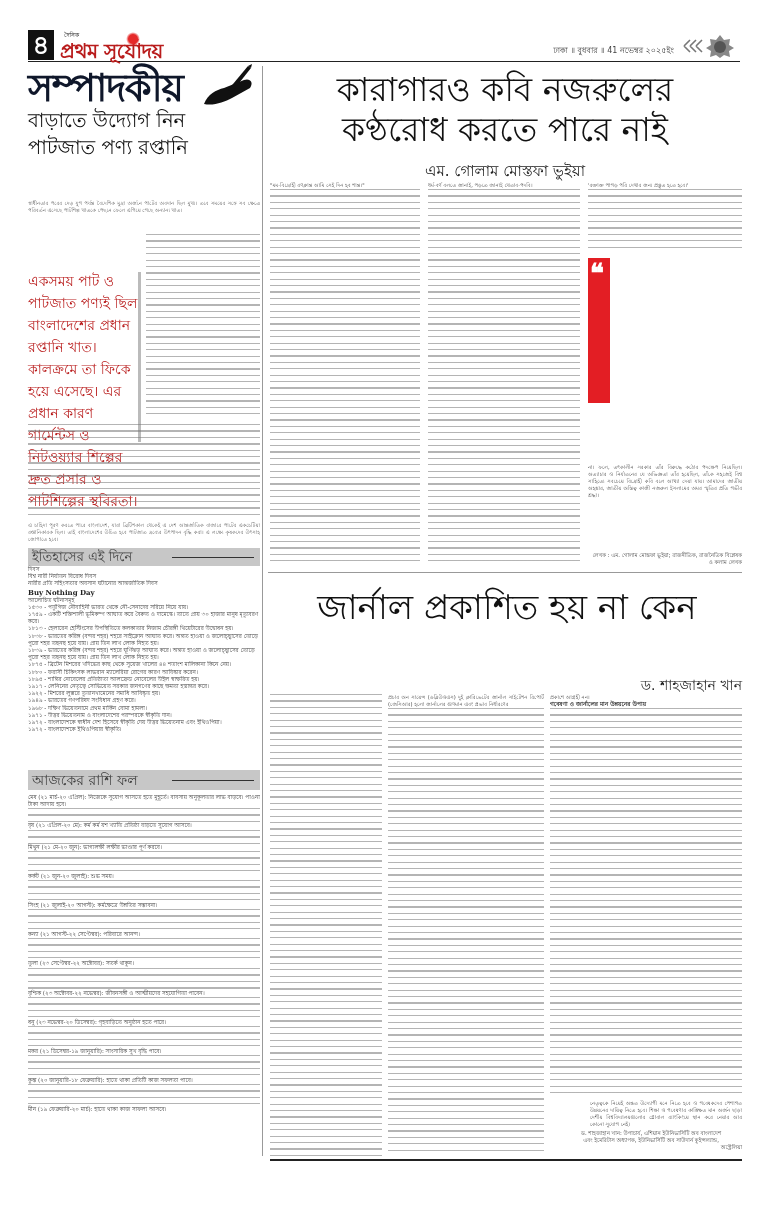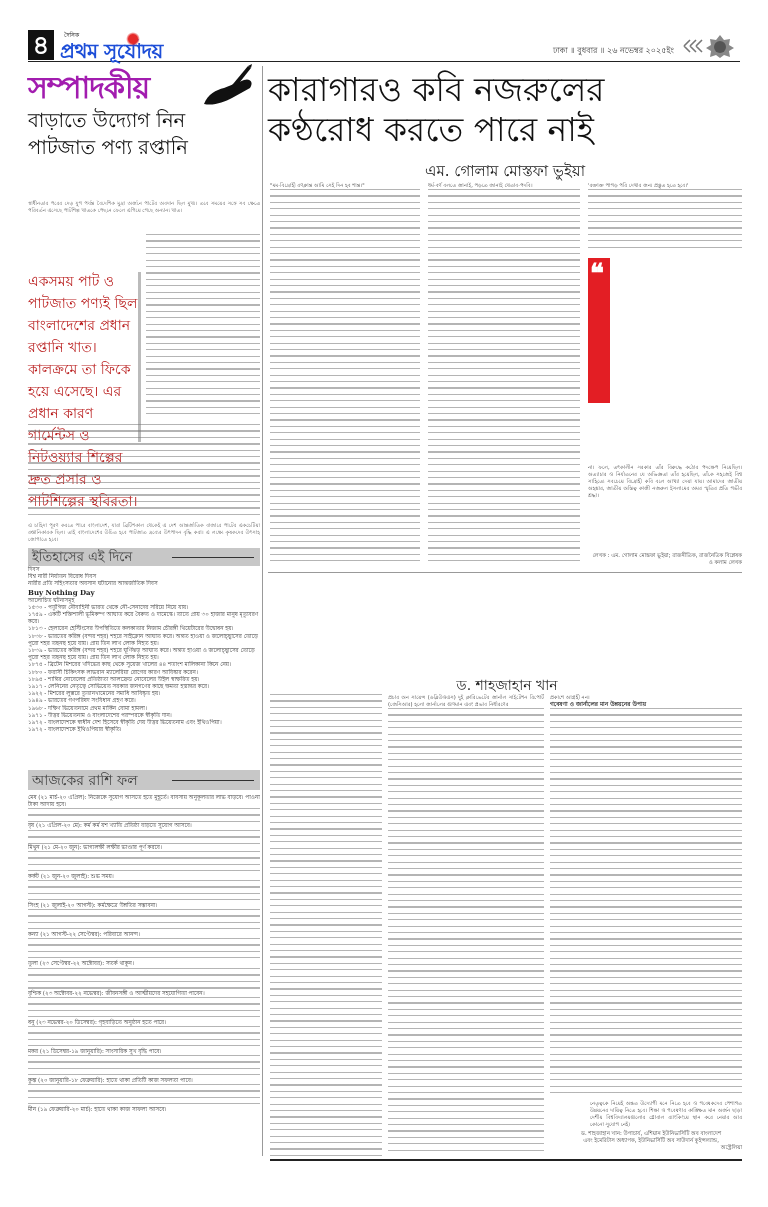--- a/index.html
+++ b/index.html
@@ -3,74 +3,74 @@
 <meta charset="utf-8">
 <style>
   * { box-sizing: border-box; margin: 0; padding: 0; }
   html, body { width: 768px; height: 1207px; background: #ffffff; overflow: hidden; }
   body { font-family: "DejaVu Sans", sans-serif; color: #222; position: relative; }
 
   .masthead { position: absolute; left: 28px; top: 28px; width: 712px; height: 34px; border-bottom: 1.5px solid #222; }
   .page-no { position: absolute; left: 0; top: 2px; width: 26px; height: 30px; background: #111; color: #fff; font-size: 26px; font-weight: bold; line-height: 30px; text-align: center; font-family: "DejaVu Sans", sans-serif; }
   .logo { position: absolute; left: 32px; top: 2px; height: 30px; }
   .logo-small { position: absolute; left: 4px; top: 0; font-size: 6px; color: #222; }
-  .logo-text { position: absolute; left: 0; top: 6px; font-size: 20px; font-weight: bold; white-space: nowrap; color: #1d4ed8; letter-spacing: -0.5px; }
+  .logo-text { position: absolute; left: 0; top: 6px; font-size: 20px; font-weight: bold; white-space: nowrap; color: #b91c1c; letter-spacing: -0.5px; }
   .logo-sun { position: absolute; left: 66px; top: 2px; width: 14px; height: 14px; border-radius: 50%; background: radial-gradient(circle, #e52a2a 45%, rgba(229,42,42,0.4) 60%, transparent 70%); }
   .dateline { position: absolute; right: 66px; top: 16px; font-size: 8px; color: #444; }
   .ornament { position: absolute; right: 4px; top: 6px; width: 56px; height: 24px; }
 
   .col { position: absolute; font-size: 5.2px; line-height: 7px; color: #555; text-align: justify; overflow: hidden; }
   .filler { display: block; height: 100%; background-image: repeating-linear-gradient(to bottom, #777 0px, #777 1.3px, transparent 1.3px, transparent 6.4px); opacity: 0.55; }
 
   .vrule { position: absolute; width: 1px; background: #999; }
   .hrule { position: absolute; height: 1px; background: #999; }
 
   
   .editorial-head { position: absolute; left: 28px; top: 70px; width: 230px; }
-  .editorial-label { font-size: 30px; font-weight: bold; color: #a21caf; letter-spacing: -1px; line-height: 36px; }
+  .editorial-label { font-size: 38px; font-weight: bold; color: #0f172a; letter-spacing: -1px; line-height: 36px; }
   .pen-icon { position: absolute; left: 170px; top: -6px; width: 60px; height: 46px; }
   .editorial-title { font-size: 19.5px; line-height: 25px; color: #111; margin-top: 2px; }
   .pullquote-left { position: absolute; left: 28px; top: 270px; width: 110px; font-size: 14px; line-height: 22px; color: #b91c1c; }
   .pq-bar { position: absolute; left: 138px; top: 272px; width: 3px; height: 170px; background: #bbb; }
 
   .section-bar { position: absolute; left: 28px; width: 232px; height: 18px; background: #c7c7c7; }
   .section-bar span { position: absolute; left: 4px; top: 0; font-size: 13px; line-height: 18px; color: #404040; }
   .section-bar .line { position: absolute; right: 6px; top: 9px; width: 82px; height: 1px; background: #333; }
 
   .history { position: absolute; left: 28px; top: 580px; width: 232px; font-size: 5.6px; line-height: 7.2px; color: #444; }
   .history .bnd { font-family: "DejaVu Serif", serif; font-weight: bold; font-size: 7px; color: #222; line-height: 9px; }
   .history .item { white-space: nowrap; overflow: hidden; text-overflow: clip; }
 
   
-  .lead-title { position: absolute; left: 268px; top: 70px; width: 474px; text-align: left; font-size: 33px; line-height: 40px; color: #111; font-weight: normal; }
+  .lead-title { position: absolute; left: 268px; top: 70px; width: 474px; text-align: center; font-size: 33px; line-height: 40px; color: #111; font-weight: normal; }
   .lead-byline { position: absolute; left: 268px; top: 159px; width: 474px; text-align: center; font-size: 15px; color: #222; }
   .quote-box { position: absolute; left: 588px; top: 258px; width: 152px; height: 160px; }
   .quote-red { position: absolute; left: 0; top: 0; width: 22px; height: 145px; background: #e31e24; }
   .quote-mark { position: absolute; left: 2px; top: 2px; color: #fff; font-size: 26px; font-family: "DejaVu Serif", serif; line-height: 26px; font-weight: bold; }
   .quote-text { position: absolute; left: 26px; top: 38px; width: 128px; font-size: 8.6px; line-height: 13.2px; color: #222; }
   .author-note { position: absolute; font-size: 5.4px; line-height: 7px; color: #444; text-align: right; }
 
   
   .second-title { position: absolute; left: 272px; top: 585px; width: 470px; text-align: center; font-size: 34px; line-height: 44px; color: #111; }
-  .second-byline { position: absolute; left: 272px; top: 674px; width: 470px; text-align: center; font-size: 14px; color: #222; }
+  .second-byline { position: absolute; left: 272px; top: 674px; width: 470px; text-align: right; font-size: 14px; color: #222; }
   .bottom-rule { position: absolute; left: 270px; top: 1159px; width: 472px; height: 2px; background: #222; }
 
   .sub-head { font-size: 5.8px; color: #333; font-weight: bold; }
 </style>
 </head>
 <body>
 
 <div class="masthead">
   <div class="page-no">৪</div>
   <div class="logo">
     <span class="logo-small">দৈনিক</span>
     <span class="logo-text">প্রথম সূর্যোদয়</span>
     <span class="logo-sun"></span>
   </div>
-  <div class="dateline">ঢাকা ॥ বুধবার ॥ ২৬ নভেম্বর ২০২৫ইং</div>
+  <div class="dateline">ঢাকা ॥ বুধবার ॥ 41 নভেম্বর ২০২৫ইং</div>
   <svg class="ornament" viewBox="0 0 56 24">
     <path d="M4 12 L10 6 M4 12 L10 18 M10 12 L16 6 M10 12 L16 18 M16 12 L22 6 M16 12 L22 18" stroke="#777" stroke-width="1.6" fill="none"></path>
     <polygon points="40,1 44,6 50,5 49,11 54,14 49,17 50,23 44,21 40,24 36,21 30,23 31,17 26,14 31,11 30,5 36,6" fill="#888"></polygon>
     <circle cx="40" cy="13" r="6" fill="#555"></circle>
   </svg>
 </div>
 
 <div class="editorial-head">
   <div class="editorial-label">সম্পাদকীয়</div>
   <svg class="pen-icon" viewBox="0 0 60 46">
@@ -182,20 +182,21 @@
 </div>
 
 <div class="col" style="left:588px; top:464px; width:154px; height:86px; color:#444;">
   <span style="display:block;">না। ফলে, তৎকালীন সরকার তাঁর বিরুদ্ধে কঠোর পদক্ষেপ নিয়েছিল। অত্যাচার ও নির্যাতনের যে অভিজ্ঞতা তাঁর হয়েছিল, তাঁকে সহজেই বিশ্ব সাহিত্যে সবচেয়ে বিদ্রোহী কবি বলে আখ্যা দেয়া যায়। আমাদের জাতীয় অহঙ্কার, জাতীয় অস্তিত্ব কাজী নজরুল ইসলামের অমর স্মৃতির প্রতি গভীর শ্রদ্ধা।</span>
 </div>
 <div class="author-note" style="left:588px; top:552px; width:154px;">লেখক : এম. গোলাম মোস্তফা ভুইয়া; রাজনীতিক, রাজনৈতিক বিশ্লেষক ও কলাম লেখক</div>
 
 <div class="hrule" style="left:268px; top:572px; width:474px;"></div>
 
 <div class="second-title">
+  <div>জার্নাল প্রকাশিত হয় না কেন</div>
 </div>
 <div class="second-byline">ড. শাহজাহান খান</div>
 
 <div class="col" style="left:270px; top:694px; width:112px; height:462px;">
     <span class="filler"></span>
   </div>
 <div class="col" style="left:388px; top:694px; width:156px; height:462px;">
   <span style="display:block; color:#444;">প্রচার অন সায়েন্স (ডব্লিউওএস) দুই ক্লারিভেটের জার্নাল সাইটেশন রিপোর্ট (জেসিআর) হলো জার্নালের গুণমান এবং প্রভাব নির্ধারণের</span>
   <span class="filler" style="height:448px;"></span>
 </div>

